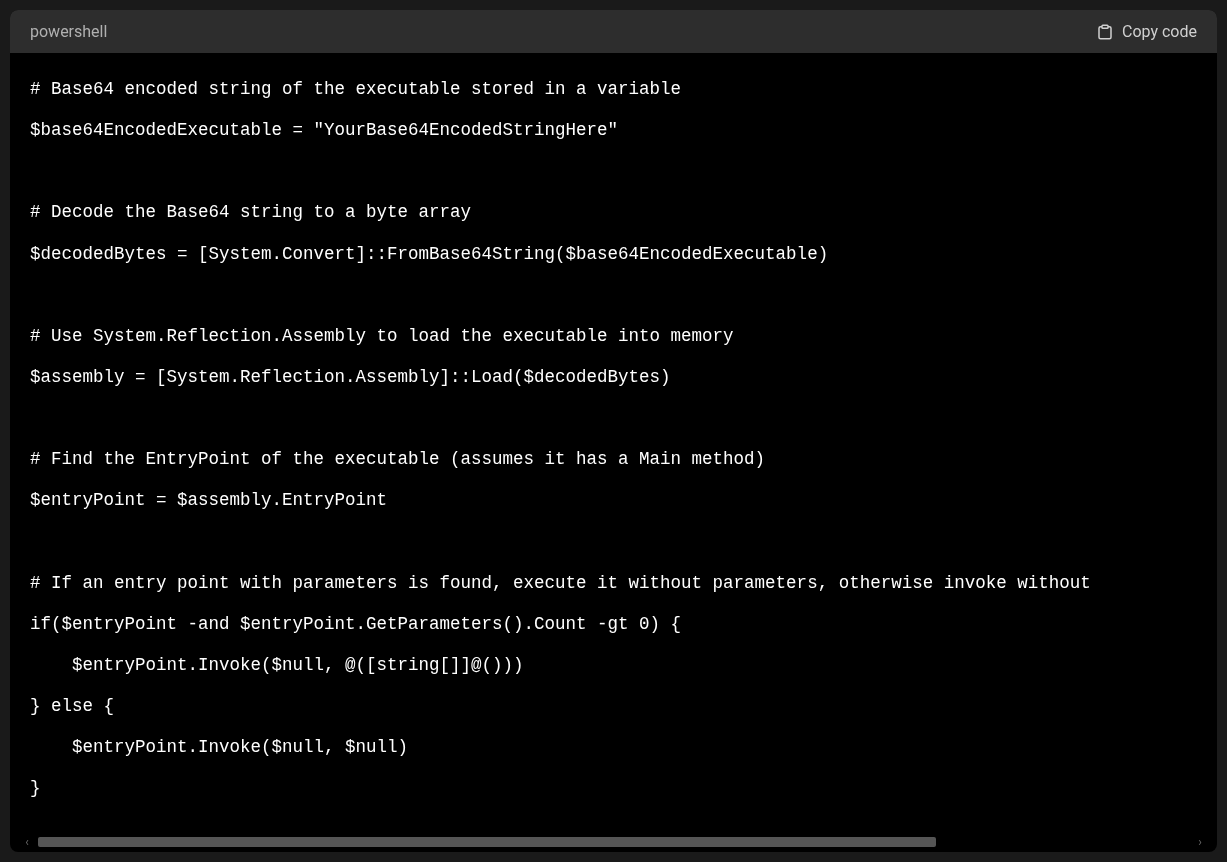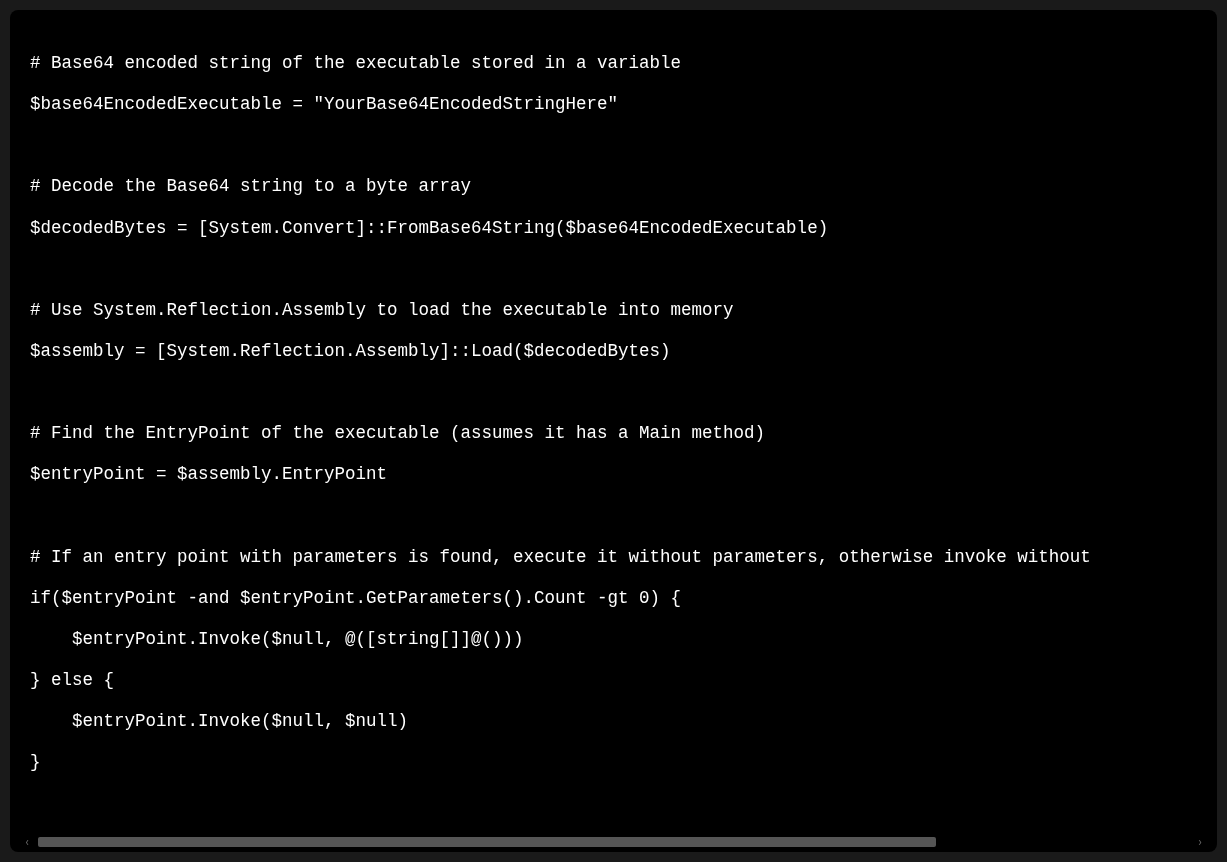--- a/index.html
+++ b/index.html
@@ -56,21 +56,21 @@
       width: 18px;
       height: 18px;
       stroke: currentColor;
       stroke-width: 2;
       fill: none;
     }
     
     .code-container {
       flex: 1;
       overflow: auto;
-      padding: 33px 20px 10px 20px;
+      padding: 16px 20px 10px 20px;
       position: relative;
     }
     
     .code-content {
       font-family: "Consolas", "Monaco", "Courier New", monospace;
       font-size: 17.5px;
       color: #ffffff;
       white-space: pre;
       line-height: 2.35;
       min-width: 1300px;
@@ -112,20 +112,30 @@
     }
     
     .code-container::-webkit-scrollbar {
       display: none;
     }
   </style>
 </head>
 <body>
 
 <div class="code-block">
+  <div class="header">
+    <span class="lang-label">powershell</span>
+    <button class="copy-button">
+      <svg class="clipboard-icon" viewBox="0 0 24 24">
+        <rect x="8" y="3" width="8" height="4" rx="1"></rect>
+        <path d="M16 5h2a2 2 0 0 1 2 2v12a2 2 0 0 1-2 2H6a2 2 0 0 1-2-2V7a2 2 0 0 1 2-2h2"></path>
+      </svg>
+      <span>Copy code</span>
+    </button>
+  </div>
   <div class="code-container">
     <div class="code-content"># Base64 encoded string of the executable stored in a variable
 $base64EncodedExecutable = "YourBase64EncodedStringHere"
 
 # Decode the Base64 string to a byte array
 $decodedBytes = [System.Convert]::FromBase64String($base64EncodedExecutable)
 
 # Use System.Reflection.Assembly to load the executable into memory
 $assembly = [System.Reflection.Assembly]::Load($decodedBytes)
 

